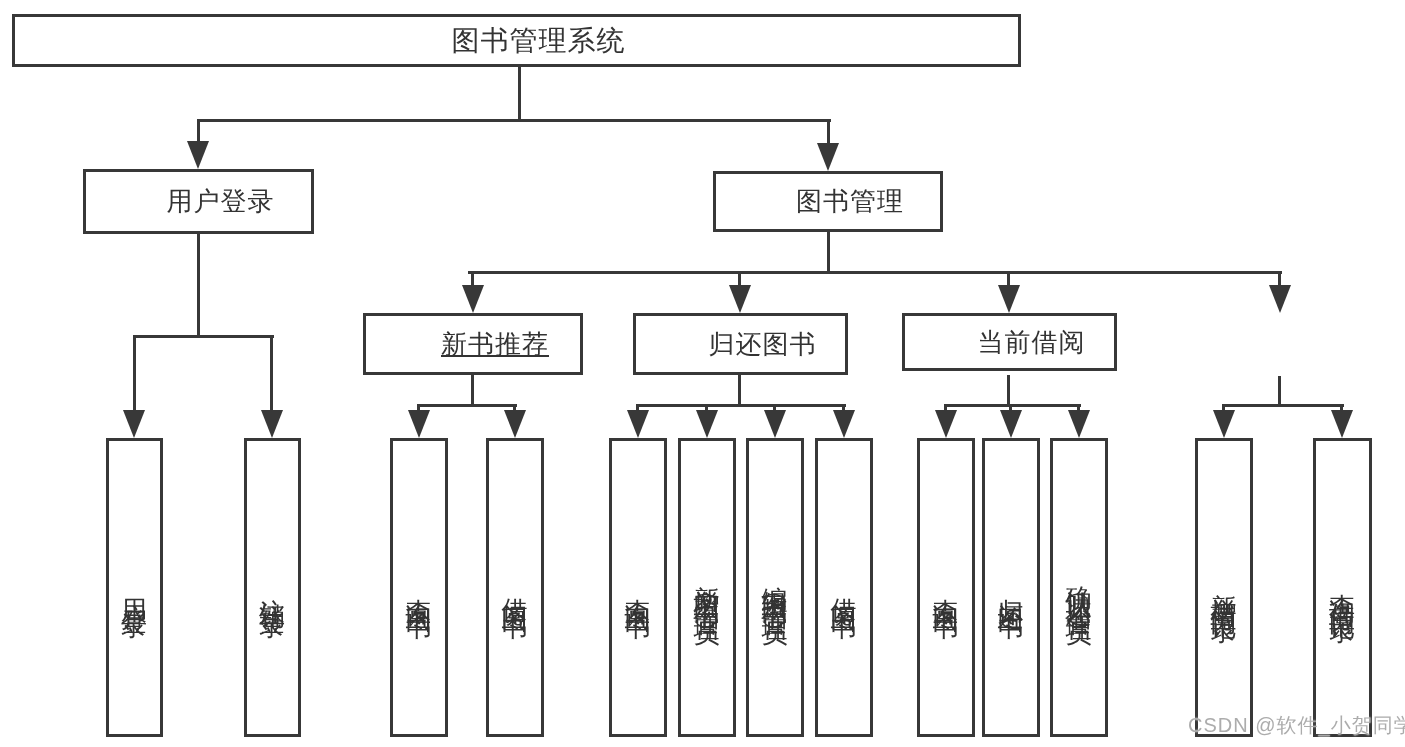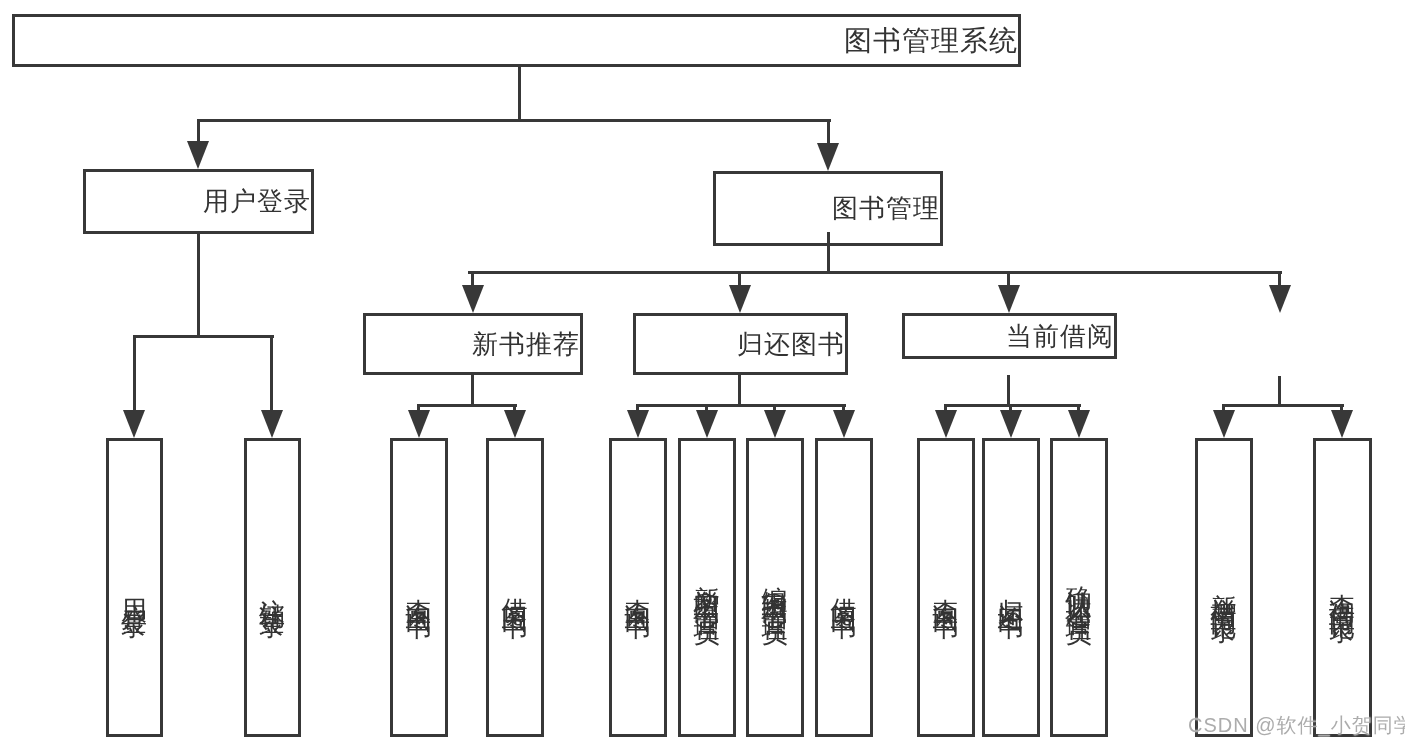--- a/index.html
+++ b/index.html
@@ -9,21 +9,21 @@
     background:#ffffff;
     font-family:"Liberation Sans", sans-serif;
     overflow:hidden;
   }
   
   .hbox{
     position:absolute;
     box-sizing:border-box;
     border:3px solid #383838;
     background:#ffffff;
-    display:flex;align-items:center;justify-content:flex-end;
+    display:flex;align-items:center;justify-content:center;
     font-size:26px;color:#333333;
     letter-spacing:1px;
     white-space:nowrap;
     padding-left:44px;
   }
   .hbox.root{font-size:28px;}
   
   .vbox{
     position:absolute;
     box-sizing:border-box;
@@ -70,21 +70,21 @@
   <div class="vline" style="left:518px;top:67px;height:54px;"></div>
   <div class="hline" style="left:197px;top:119px;width:634px;"></div>
   <div class="vline" style="left:197px;top:119px;height:26px;"></div>
   <div class="arrow" style="left:187px;top:141px;"></div>
   <div class="vline" style="left:827px;top:119px;height:26px;"></div>
   <div class="arrow" style="left:817px;top:143px;"></div>
 
   <div class="hbox" style="left:83px;top:169px;width:231px;height:65px;">
     <span>用户登录</span>
   </div>
-  <div class="hbox" style="left:713px;top:171px;width:230px;height:75px;">
+  <div class="hbox" style="left:713px;top:171px;width:230px;height:61px;">
     <span>图书管理</span>
   </div>
 
   <div class="vline" style="left:197px;top:234px;height:104px;"></div>
   <div class="hline" style="left:133px;top:335px;width:141px;"></div>
   <div class="vline" style="left:133px;top:338px;height:74px;"></div>
   <div class="arrow" style="left:123px;top:410px;"></div>
   <div class="vline" style="left:270px;top:338px;height:74px;"></div>
   <div class="arrow" style="left:261px;top:410px;"></div>
 
@@ -92,27 +92,27 @@
   <div class="hline" style="left:468px;top:271px;width:814px;"></div>
   <div class="vline" style="left:471px;top:274px;height:13px;"></div>
   <div class="arrow" style="left:462px;top:285px;"></div>
   <div class="vline" style="left:738px;top:274px;height:13px;"></div>
   <div class="arrow" style="left:729px;top:285px;"></div>
   <div class="vline" style="left:1007px;top:274px;height:13px;"></div>
   <div class="arrow" style="left:998px;top:285px;"></div>
   <div class="vline" style="left:1278px;top:274px;height:13px;"></div>
   <div class="arrow" style="left:1269px;top:285px;"></div>
 
-  <div class="hbox" style="left:363px;top:313px;width:220px;height:62px;">
+  <div class="hbox" style="left:363px;top:313px;width:220px;height:62px;text-decoration:underline;">
     <span>新书推荐</span>
   </div>
   <div class="hbox" style="left:633px;top:313px;width:215px;height:62px;">
     <span>归还图书</span>
   </div>
-  <div class="hbox" style="left:902px;top:313px;width:215px;height:46px;">
+  <div class="hbox" style="left:902px;top:313px;width:215px;height:58px;">
     <span>当前借阅</span>
   </div>
 
   <div class="vline" style="left:471px;top:375px;height:32px;"></div>
   <div class="hline" style="left:417px;top:404px;width:100px;"></div>
   <div class="vline" style="left:417px;top:407px;height:5px;"></div>
   <div class="arrow" style="left:408px;top:410px;"></div>
   <div class="vline" style="left:513px;top:407px;height:5px;"></div>
   <div class="arrow" style="left:504px;top:410px;"></div>
 

